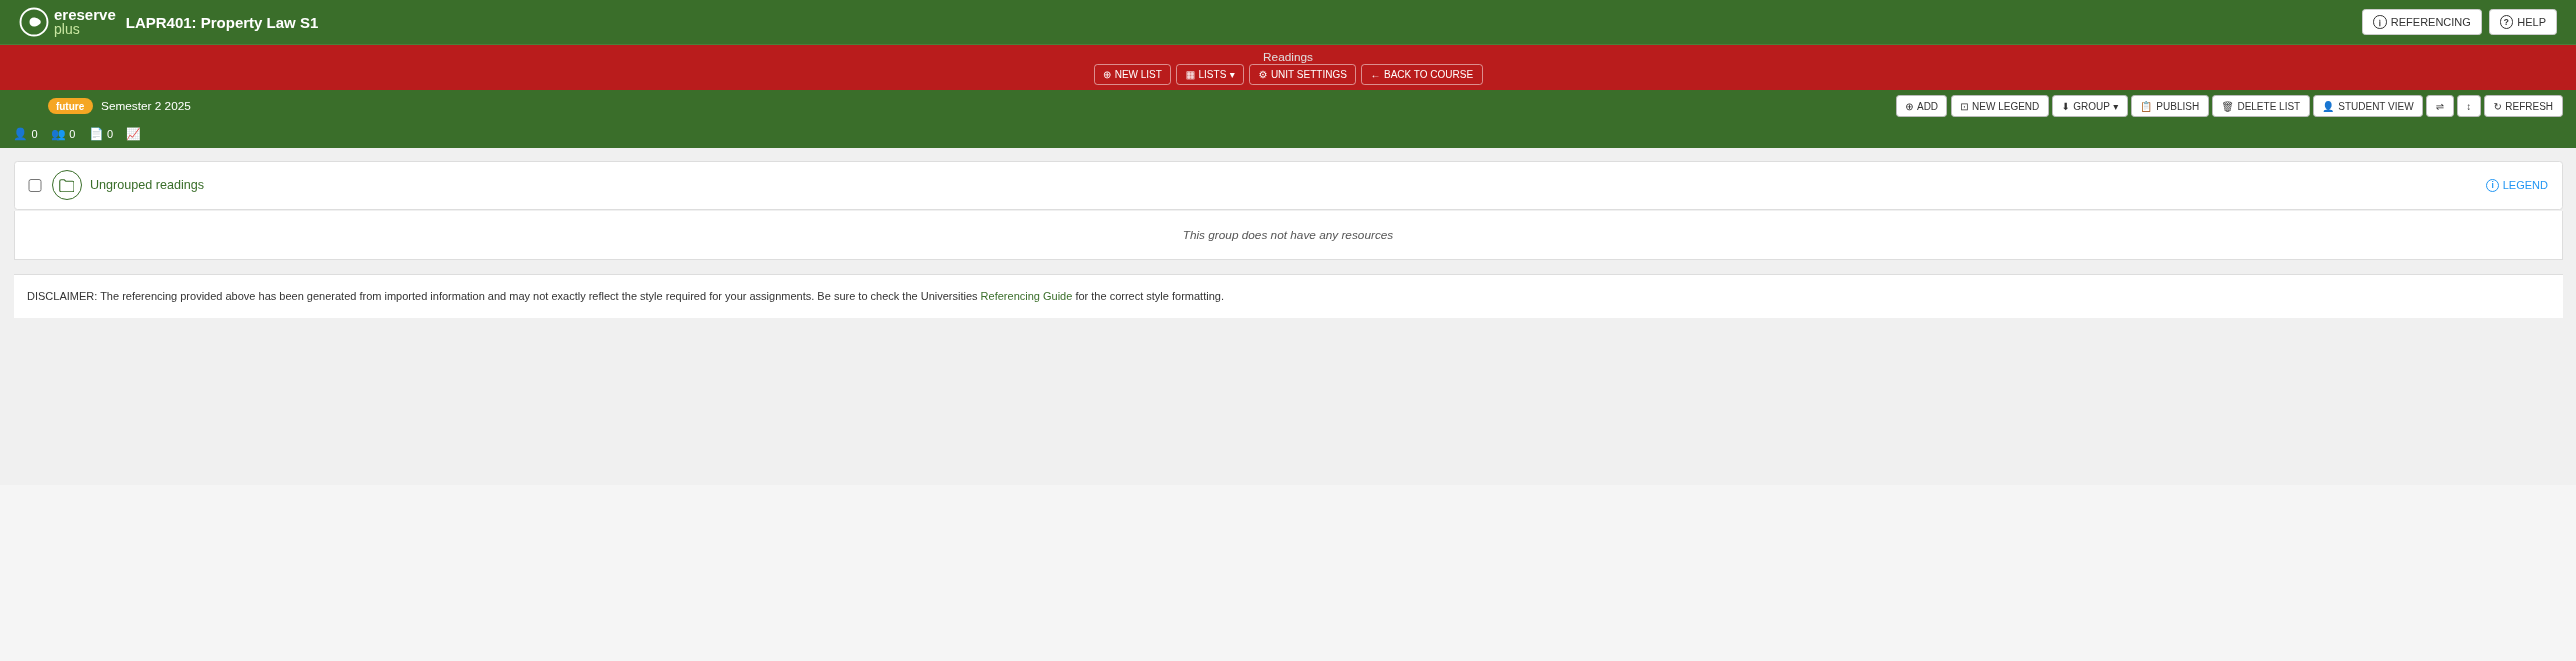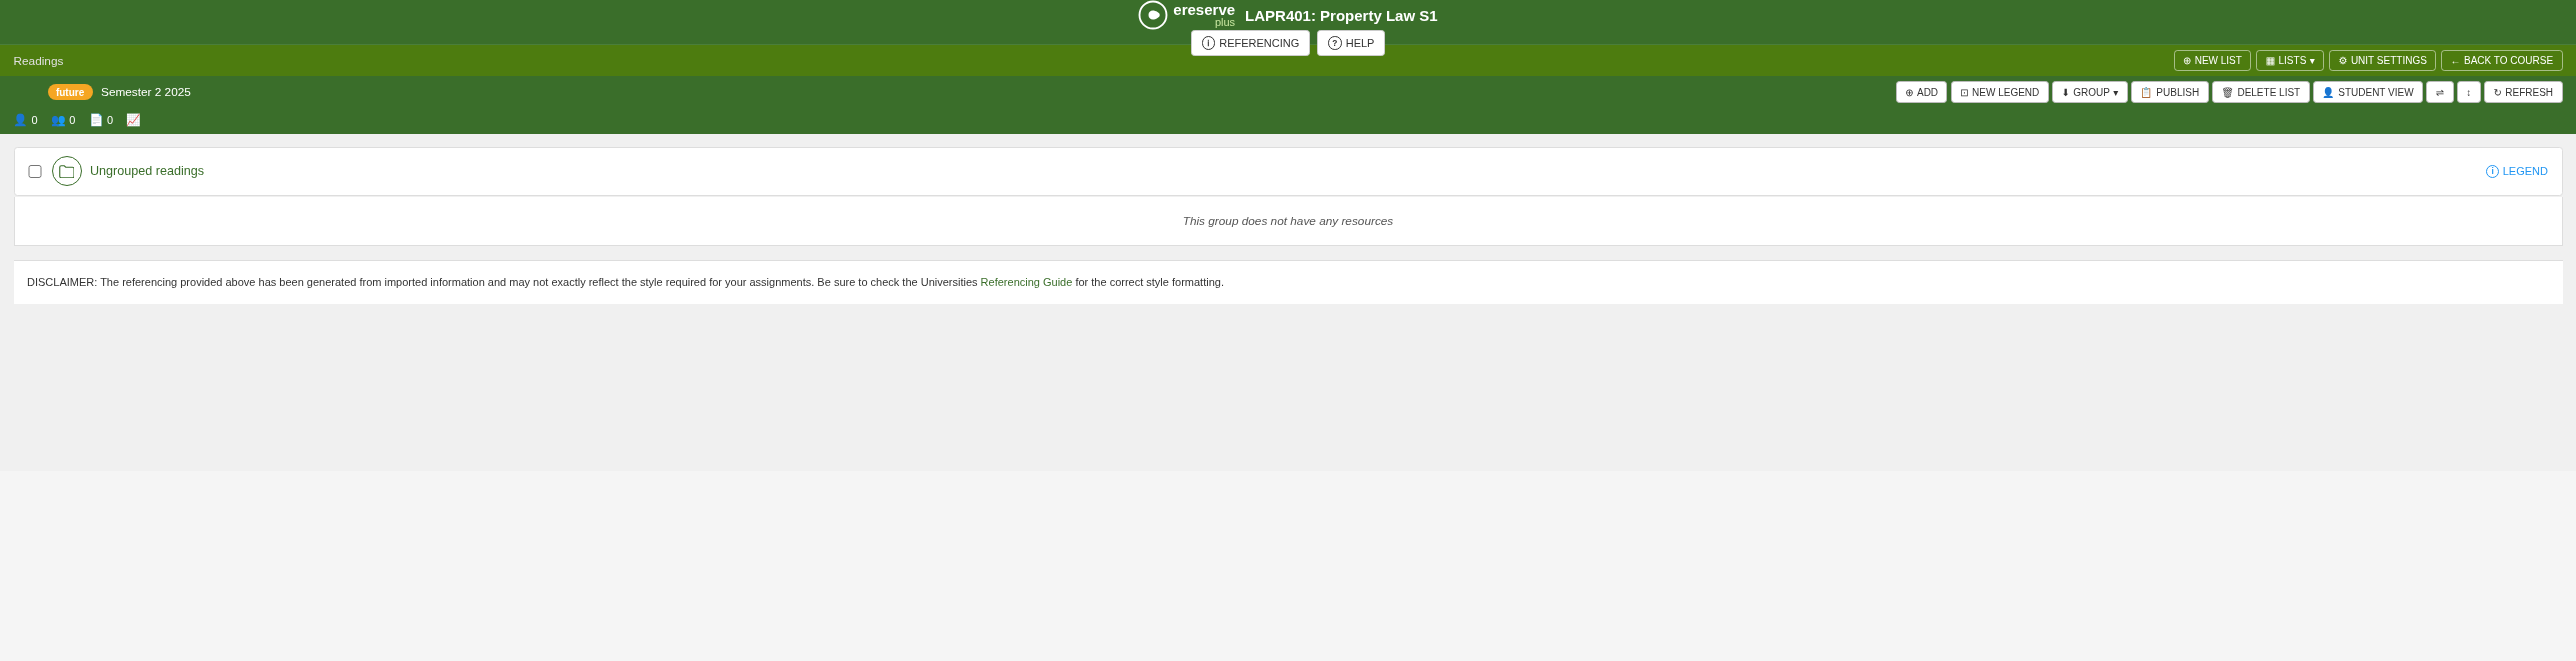--- a/index.html
+++ b/index.html
@@ -7,21 +7,20 @@
 
     
     .header {
       background: #3a6e2a;
       color: white;
       display: flex;
       align-items: center;
       justify-content: space-between;
       padding: 0 19px;
       height: 44px;
-      flex-direction: column;
     }
     .header-left {
       display: flex;
       align-items: center;
       gap: 10px;
     }
     .logo {
       display: flex;
       align-items: center;
       gap: 5px;
@@ -30,24 +29,23 @@
       width: 30px;
       height: 30px;
     }
     .logo-text {
       font-size: 15px;
       font-weight: bold;
       color: white;
       line-height: 1;
     }
     .logo-plus {
-      font-size: 11px;
+      font-size: 14px;
       color: #c8e6a0;
       display: block;
-      text-align: right;
       margin-top: -1.7px;
     }
     .course-title {
       font-size: 15px;
       font-weight: bold;
       color: white;
     }
     .header-right {
       display: flex;
       gap: 6.7px;
@@ -61,27 +59,28 @@
       cursor: pointer;
       font-size: 11px;
       display: flex;
       align-items: center;
       gap: 4.2px;
       font-weight: 500;
     }
 
     
     .sub-header {
-      background: #4d7c0f;
+      background: #b91c1c;
       color: white;
       display: flex;
       align-items: center;
       justify-content: space-between;
       padding: 5px 13.5px;
       border-top: 0.8px solid #4a7e3a;
+      flex-direction: column;
     }
     .sub-header-left {
       font-size: 11.8px;
       color: #e0e0e0;
     }
     .sub-header-right {
       display: flex;
       gap: 5px;
     }
     .nav-btn {

